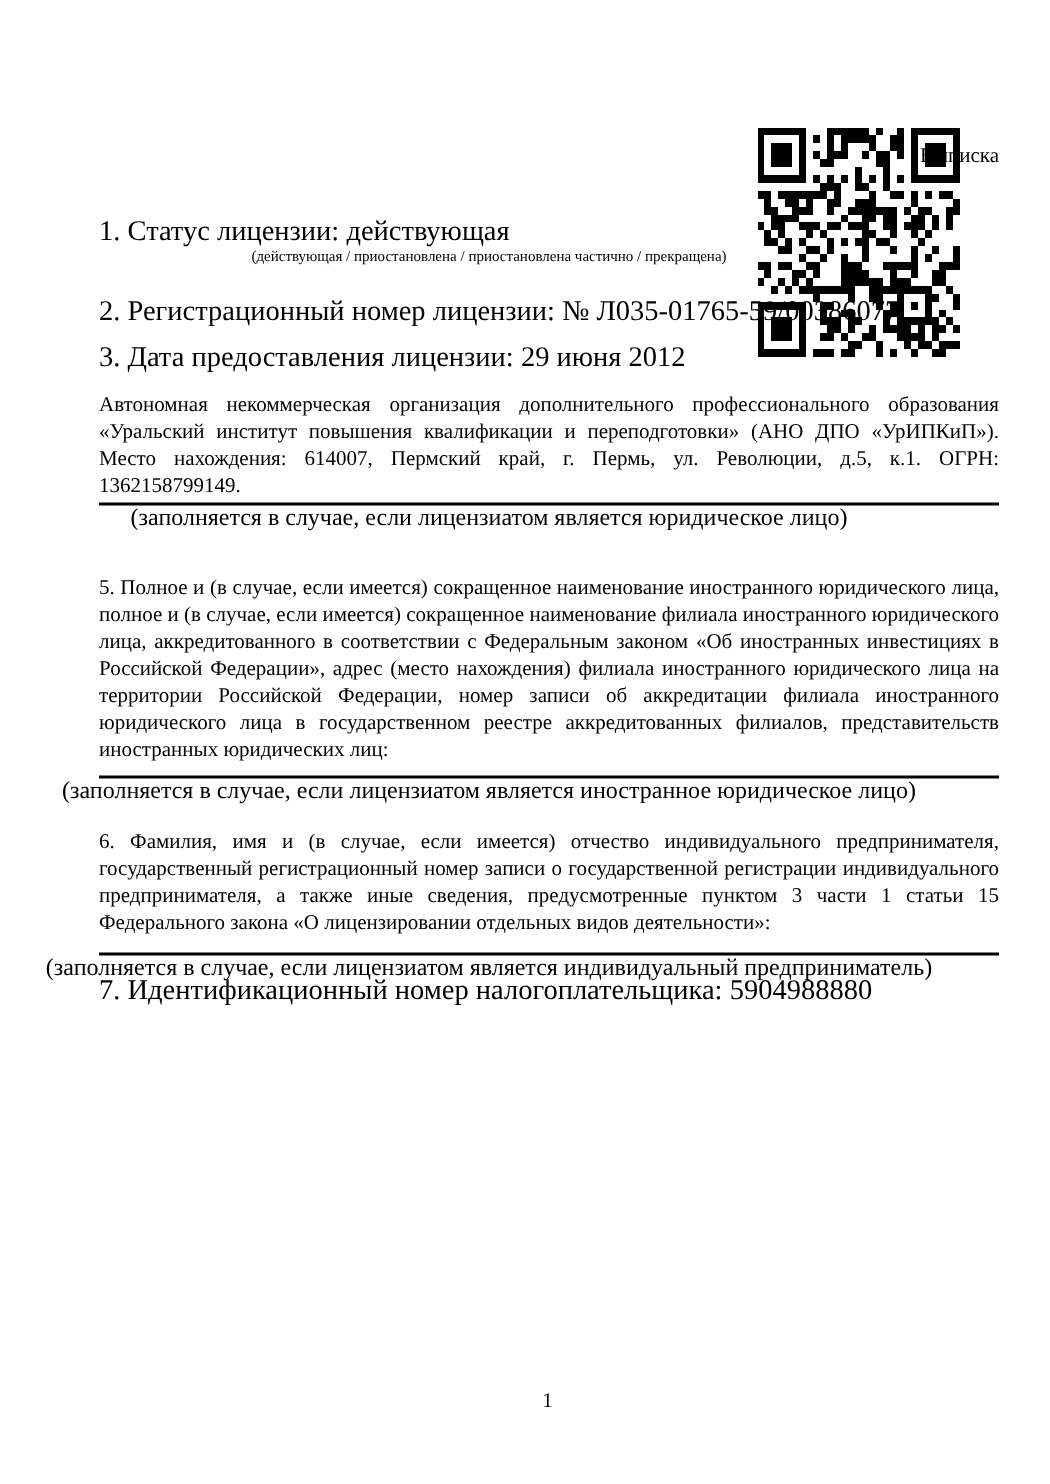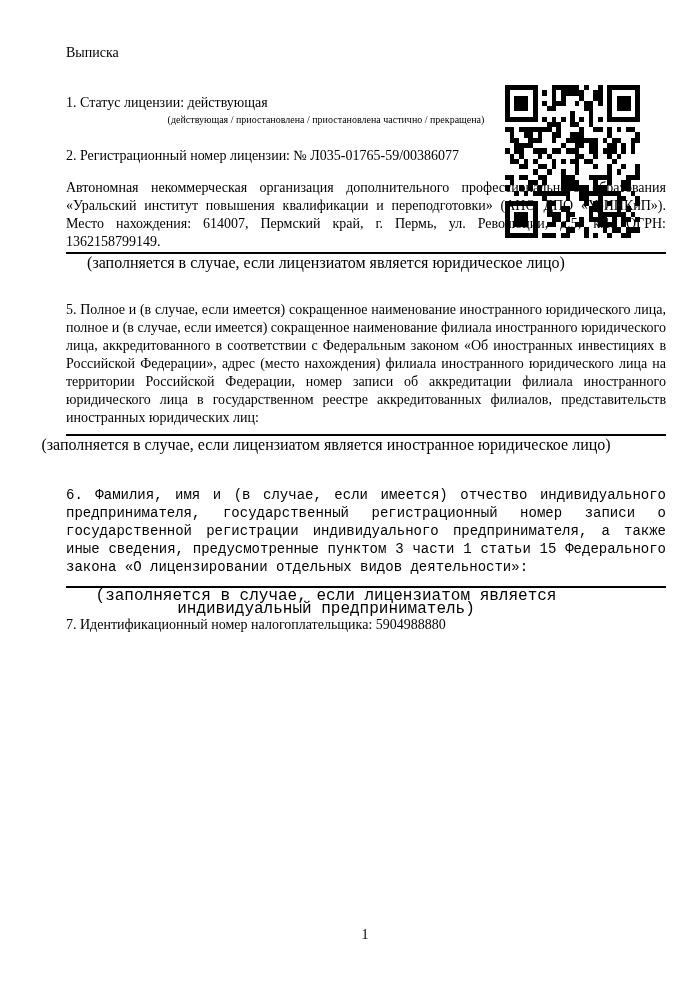--- a/index.html
+++ b/index.html
@@ -5,36 +5,36 @@
   html,body{margin:0;padding:0;background:#ffffff;}
   .page{
     width:700px;height:989px;position:relative;background:#ffffff;color:#000;
     font-family:"Liberation Serif","DejaVu Serif",serif;overflow:hidden;
   }
   .content{position:absolute;left:66px;top:0;width:600px;}
   .org-block{margin-top:129px;width:424px;text-align:center;}
   .org-name{font-weight:bold;font-size:18px;line-height:26px;letter-spacing:.2px;}
   .org-caption{font-size:10px;line-height:13px;margin-top:3px;}
   .qr{position:absolute;left:505px;top:85px;width:135px;height:153px;}
-  .doc-title{margin-top:44px;text-align:left;font-size:14px;line-height:18px;}
-  .item{font-size:14px;line-height:18px;margin:0;}
+  .doc-title{margin-top:96px;text-align:right;font-size:14px;line-height:18px;}
+  .item{font-size:19px;line-height:18px;margin:0;}
   .item-caption{font-size:10px;line-height:13px;text-align:center;margin:1px 0 0 0;
     position:relative;left:-40px;}
   .para{font-size:14px;line-height:18px;text-align:justify;margin:0;}
   .rule{border-top:2px solid #000;height:0;width:600px;}
   .rule-caption{font-size:16px;line-height:13px;text-align:center;margin:2px 0 0 0;
     position:relative;left:-40px;}
   .mt-sec1{margin-top:32px;}
   .mt-sec2{margin-top:21px;}
   .mt-sec3{margin-top:13px;}
   .mt-sec4{margin-top:14px;}
   .mt-rule0{margin-top:1px;}
   .mt-sec5{margin-top:32px;}
   .mt-rule-blank{margin-top:7px;}
-  .mt-sec6{margin-top:35px;font-family:Liberation Mono, monospace;}
+  .mt-sec6{margin-top:19px;}
   .mt-rule-blank2{margin-top:10px;}
   .mt-sec7{}
   .page-number{position:absolute;top:926px;left:0;width:700px;text-align:center;
     font-size:14px;line-height:18px;padding-left:30px;box-sizing:border-box;}
 </style>
 </head>
 <body>
 
 <div class="page">
 
@@ -450,20 +450,21 @@
 
     <div class="doc-title">
       <div>Выписка</div>
     </div>
 
     <p class="item mt-sec1">1. Статус лицензии: действующая</p>
     <p class="item-caption">(действующая / приостановлена / приостановлена частично / прекращена)</p>
 
     <p class="item mt-sec2">2. Регистрационный номер лицензии: № Л035-01765-59/00386077</p>
 
+    <p class="item mt-sec3">3. Дата предоставления лицензии: 29 июня 2012</p>
 
     <div class="mt-sec4">
       <p class="para">Автономная некоммерческая организация дополнительного профессионального образования «Уральский институт повышения квалификации и переподготовки» (АНО ДПО «УрИПКиП»). Место нахождения: 614007, Пермский край, г. Пермь, ул. Революции, д.5, к.1. ОГРН: 1362158799149.</p>
       <div class="rule mt-rule0"></div>
       <p class="rule-caption">(заполняется в случае, если лицензиатом является юридическое лицо)</p>
     </div>
 
     <div class="mt-sec5">
       <p class="para">5. Полное и (в случае, если имеется) сокращенное наименование иностранного юридического лица, полное и (в случае, если имеется) сокращенное наименование филиала иностранного юридического лица, аккредитованного в соответствии с Федеральным законом «Об иностранных инвестициях в Российской Федерации», адрес (место нахождения) филиала иностранного юридического лица на территории Российской Федерации, номер записи об аккредитации филиала иностранного юридического лица в государственном реестре аккредитованных филиалов, представительств иностранных юридических лиц:</p>
       <div class="rule mt-rule-blank"></div>

